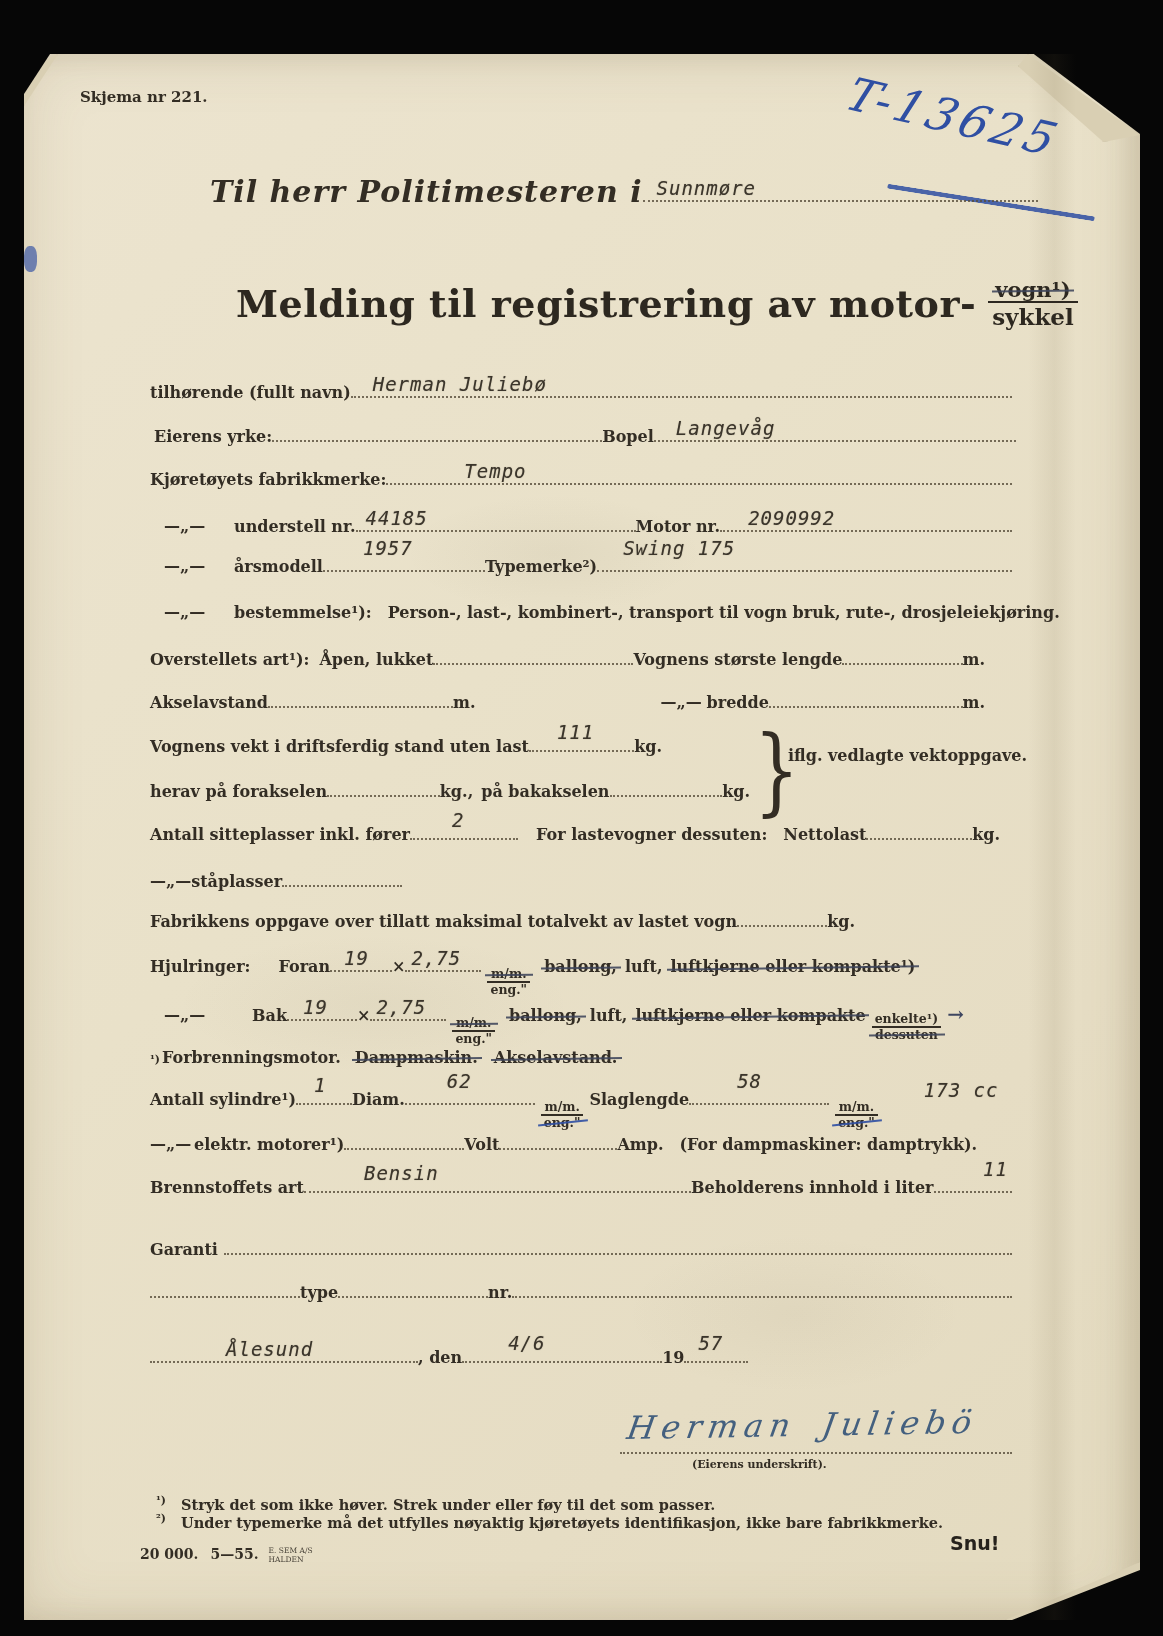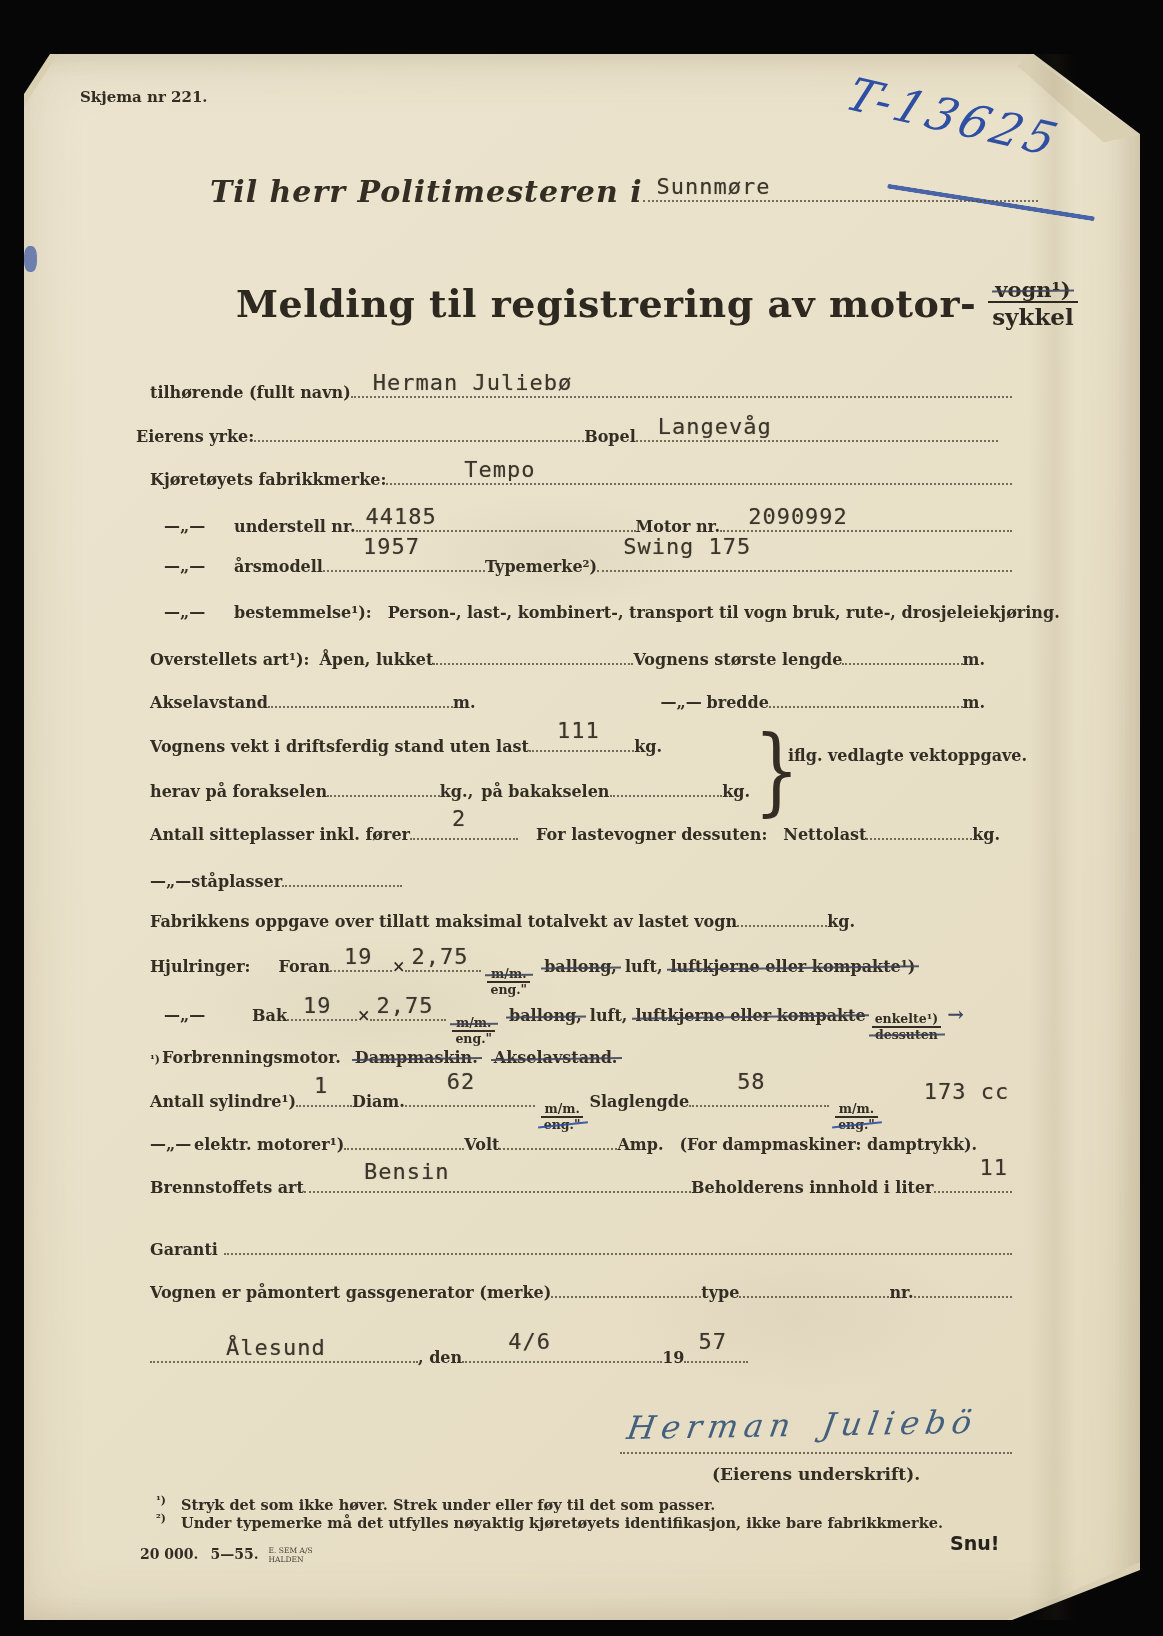--- a/index.html
+++ b/index.html
@@ -5,22 +5,22 @@
   html,body{margin:0;padding:0;background:#060606;width:1163px;height:1636px;overflow:hidden;position:relative;}
   #paper{position:absolute;left:24px;top:54px;width:1116px;height:1566px;
     background:linear-gradient(135deg,#ece4cf 0%,#e9e1c9 40%,#e6ddc4 75%,#e3dabf 100%);
     box-shadow:inset 0 0 60px rgba(120,100,60,.18), inset -12px 0 25px rgba(90,75,45,.12);}
   .abs{position:absolute;}
   .row{position:absolute;display:flex;align-items:baseline;white-space:nowrap;
     font-family:"DejaVu Serif",serif;font-weight:bold;font-size:16px;color:#332d24;}
   .lbl{white-space:nowrap;}
   .dots{position:relative;border-bottom:2px dotted rgba(86,76,58,.8);height:0;align-self:baseline;}
   .grow{flex:1 1 auto;}
-  .tw{font-family:"DejaVu Sans Mono",monospace;font-weight:normal;color:#3b352b;font-size:22px;
-    letter-spacing:1px;text-shadow:0 0 1px rgba(59,53,43,.45);white-space:nowrap;}
+  .tw{font-family:"DejaVu Sans Mono",monospace;font-weight:normal;color:#3b352b;font-size:19px;
+    letter-spacing:1px;text-shadow:0 0 1px rgba(59,53,43,.45);white-space:nowrap;font-style:italic;}
   .over{position:absolute;bottom:1px;}
   .r1{bottom:7px;} .r2{bottom:11px;}
   .ditto{display:inline-block;min-width:46px;}
   .strike{position:relative;}
   .strike::after{content:"";position:absolute;left:-3px;right:-4px;top:50%;height:0;
     border-top:2.5px solid rgba(62,68,90,.88);transform:rotate(-0.8deg);}
   .strike-blue::after{border-top-color:rgba(47,79,163,.9);transform:rotate(-6deg);}
   .frac{display:inline-flex;flex-direction:column;align-items:center;line-height:1.08;
     font-size:12.5px;margin:0 6px;transform:translateY(6px);font-weight:bold;}
   .frac .fb{border-top:2px solid #332d24;padding:0 3px;}
@@ -79,21 +79,21 @@
     </span>
   </div>
 
   <div class="row" style="left:126px;top:329px;width:862px;">
     <span class="lbl">tilhørende (fullt navn)</span>
     <span class="dots grow">
       <span class="tw over" style="left:22px;">Herman Juliebø</span>
     </span>
   </div>
 
-  <div class="row" style="left:112px;top:373px;width:862px;">
+  <div class="row" style="left:130px;top:373px;width:862px;">
     <span class="lbl">Eierens yrke:</span>
     <span class="dots" style="flex:0 0 330px;"></span>
     <span class="lbl">Bopel</span>
     <span class="dots grow">
       <span class="tw over" style="left:22px;">Langevåg</span>
     </span>
   </div>
 
   <div class="row" style="left:126px;top:416px;width:862px;">
     <span class="lbl">Kjøretøyets fabrikkmerke:</span>
@@ -291,21 +291,20 @@
       <span class="tw over r2" style="right:4px;">11</span>
     </span>
   </div>
 
   <div class="row" style="left:126px;top:1186px;width:862px;">
     <span class="lbl" style="margin-right:6px;">Garanti</span>
     <span class="dots grow"></span>
   </div>
 
   <div class="row" style="left:126px;top:1229px;width:862px;">
-    <span class="lbl">Vognen er påmontert gassgenerator (merke)</span>
     <span class="dots" style="flex:0 0 150px;"></span>
     <span class="lbl">type</span>
     <span class="dots" style="flex:0 0 150px;"></span>
     <span class="lbl">nr.</span>
     <span class="dots grow"></span>
   </div>
 
   <div class="row" style="left:126px;top:1294px;width:650px;">
     <span class="dots" style="flex:0 0 268px;">
       <span class="tw over" style="left:76px;">Ålesund</span>
@@ -315,21 +314,21 @@
       <span class="tw over r1" style="left:46px;">4/6</span>
     </span>
     <span class="lbl">19</span>
     <span class="dots" style="flex:0 0 64px;">
       <span class="tw over r1" style="left:14px;">57</span>
     </span>
   </div>
 
   <div class="abs sig" style="left:604px;top:1352px;font-size:32px;letter-spacing:6px;word-spacing:10px;transform:skewX(-10deg) rotate(-1deg);">Herman Juliebö</div>
   <div class="abs" style="left:596px;top:1378px;width:392px;border-bottom:2px dotted rgba(86,76,58,.8);height:20px;"></div>
-  <div class="row" style="left:688px;top:1404px;font-size:17px;margin-top:6px;">
+  <div class="row" style="left:668px;top:1404px;font-size:11px;">
     <span class="lbl">(Eierens underskrift).</span>
   </div>
 
   <div class="fn" style="left:132px;top:1440px;">
     <span class="fnsup">¹)</span>
     <span>Stryk det som ikke høver.  Strek under eller føy til det som passer.</span>
   </div>
   <div class="fn" style="left:132px;top:1458px;">
     <span class="fnsup">²)</span>
     <span>Under typemerke må det utfylles nøyaktig kjøretøyets identifikasjon, ikke bare fabrikkmerke.</span>

